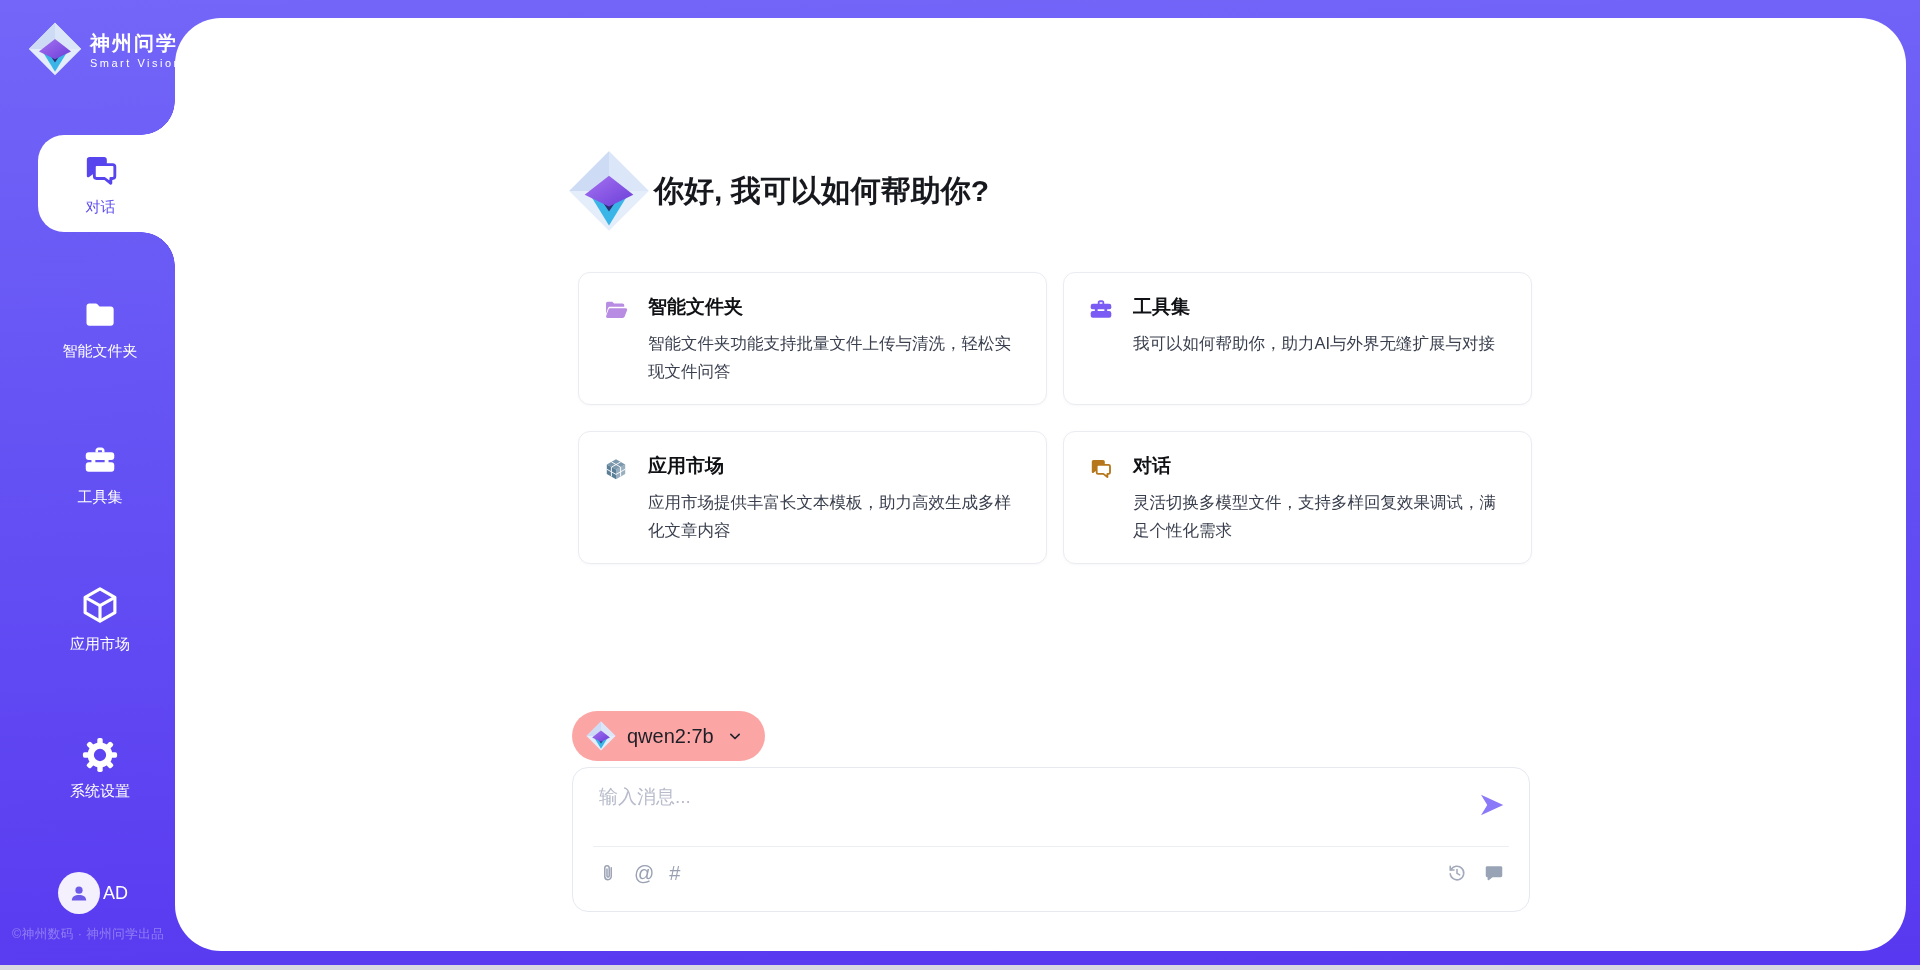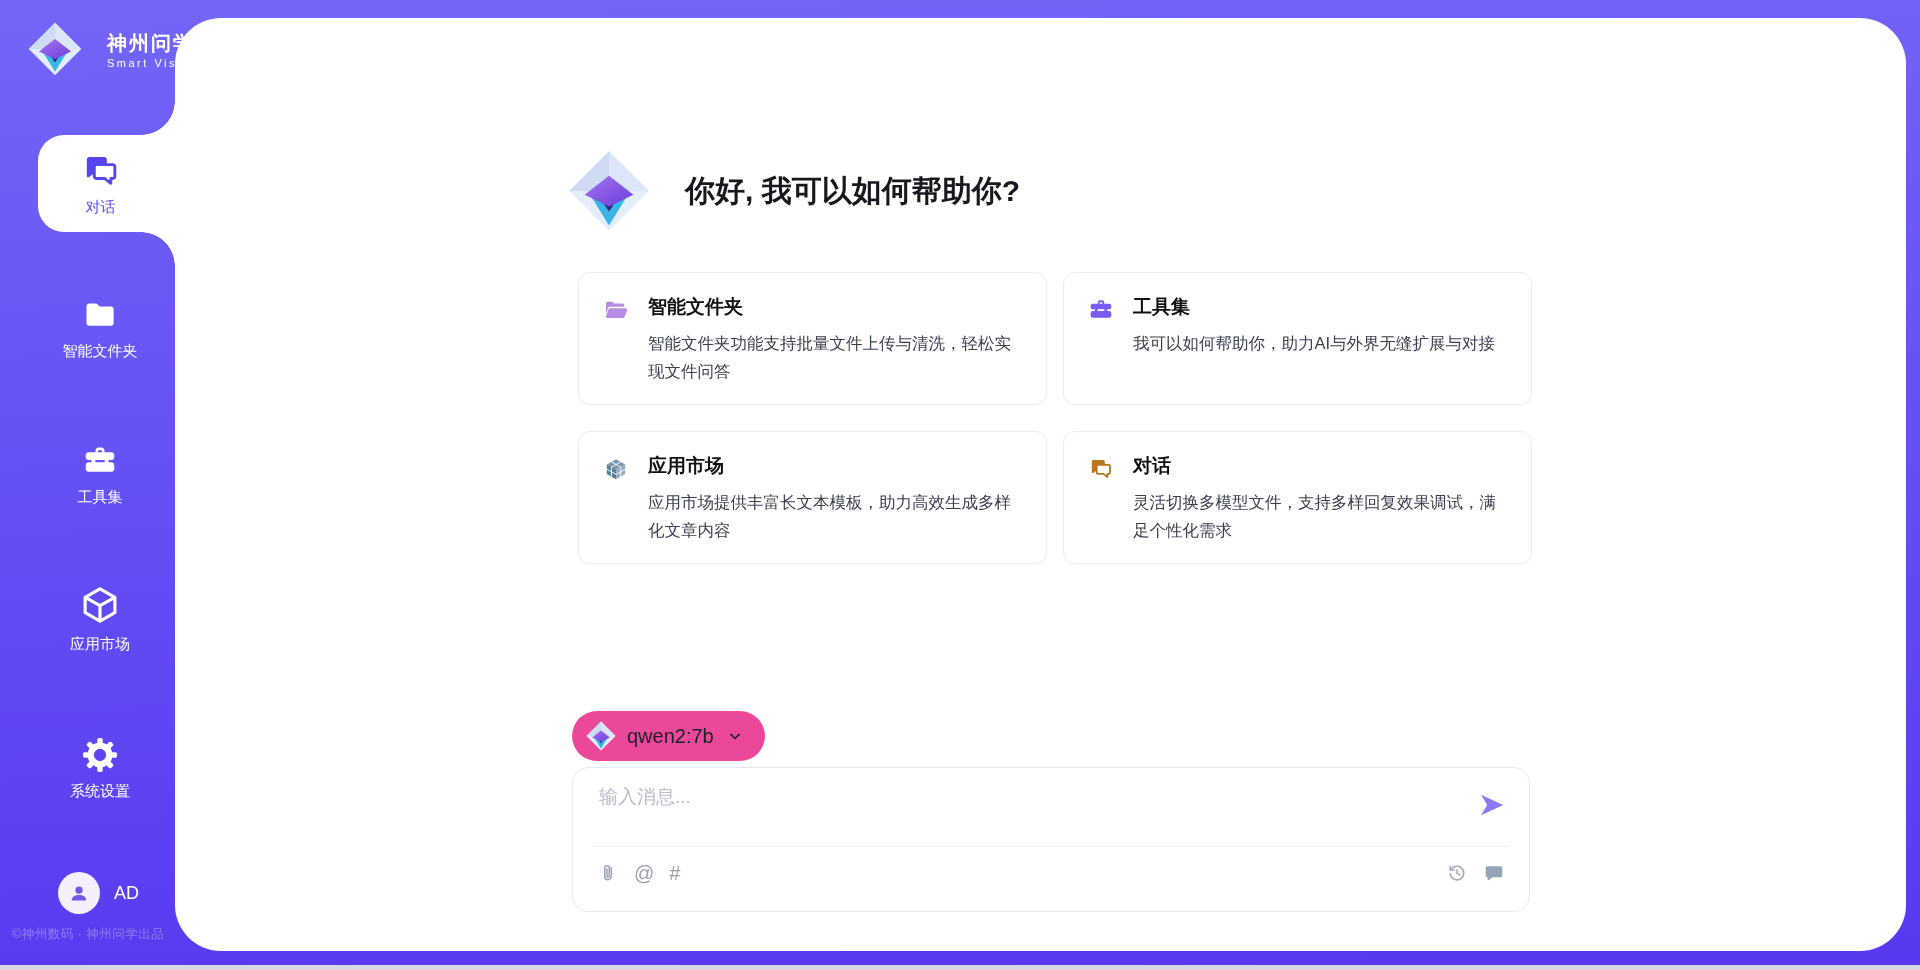--- a/index.html
+++ b/index.html
@@ -11,21 +11,21 @@
   }
   .icon { display:block; }
 
   
   .panel { position:absolute; left:175px; top:18px; width:1731px; height:933px;
            background:#fff; border-radius:46px; z-index:1; }
   .bottom-strip { position:absolute; left:0; right:0; bottom:0; height:5px;
                   background:#d7d8e1; z-index:6; }
 
   
-  .brand { position:absolute; left:28px; top:22px; display:flex; align-items:center; gap:25px; z-index:2; }
+  .brand { position:absolute; left:28px; top:22px; display:flex; align-items:center; gap:8px; z-index:2; }
   .brand .gem { width:54px; height:54px; }
   .brand-name { font-size:20px; font-weight:700; color:#fff; letter-spacing:2px; }
   .brand-sub  { font-size:11px; color:#fff; letter-spacing:2.5px; }
 
   .tab-active { position:absolute; left:38px; top:135px; width:137px; height:97px;
                 background:#fff; border-radius:26px 0 0 26px; z-index:2;
                 display:flex; flex-direction:column; align-items:center; justify-content:center;
                 gap:7px; padding-right:12px; cursor:pointer; }
   .tab-active .icon { width:40px; height:40px; color:#5746ee; }
   .tab-active .label { font-size:15px; color:#5b4af0; font-weight:500; }
@@ -36,45 +36,45 @@
   .side-item { position:absolute; left:25px; width:150px; display:flex; flex-direction:column;
                align-items:center; gap:9px; color:#fff; z-index:2; cursor:pointer; }
   .side-item .icon { width:36px; height:36px; }
   .side-item .icon.big { width:42px; height:42px; }
   .side-item .label { font-size:15px; }
   #si-folder   { top:297px; }
   #si-tools    { top:443px; }
   #si-market   { top:584px; }
   #si-settings { top:737px; }
 
-  .user { position:absolute; left:58px; top:872px; display:flex; align-items:center; gap:14px; z-index:2; cursor:pointer; }
+  .user { position:absolute; left:58px; top:872px; display:flex; align-items:center; gap:3px; z-index:2; cursor:pointer; }
   .user .avatar { width:42px; height:42px; border-radius:50%; background:#f4f0fd;
                   display:flex; align-items:center; justify-content:center; }
   .user .avatar .icon { width:24px; height:24px; color:#6d5ae8; }
   .user .name { font-size:18px; color:#fff; }
 
   .side-footer { position:absolute; left:12px; top:926px; font-size:12.5px;
                  color:rgba(255,255,255,.32); letter-spacing:.5px; z-index:2; }
 
   
-  .greeting { position:absolute; left:568px; top:150px; display:flex; align-items:center; gap:35px; z-index:3; }
+  .greeting { position:absolute; left:568px; top:150px; display:flex; align-items:center; gap:4px; z-index:3; }
   .greeting .gem { width:82px; height:82px; }
   .greeting-text { font-size:30px; font-weight:700; color:#17181d; }
 
   .cards { position:absolute; left:578px; top:272px; width:954px; z-index:3;
            display:grid; grid-template-columns:1fr 1fr; column-gap:16px; row-gap:26px; }
   .card { background:#fff; border:1px solid #ebecf2; border-radius:12px;
           padding:21px 24px 19px; display:flex; gap:19px; cursor:pointer;
           box-shadow:0 1px 3px rgba(20,22,40,.03); }
   .card .icon { width:26px; height:26px; flex:none; margin-top:3px; }
   .card-title { font-size:19px; font-weight:700; color:#101114; margin-bottom:9px; }
   .card-desc  { font-size:16.5px; color:#3a3f4e; line-height:28px; }
 
   .model-pill { position:absolute; left:572px; top:711px; height:50px; border-radius:25px;
-                background:#ec4899; display:inline-flex; align-items:center; gap:11px;
+                background:#fca5a5; display:inline-flex; align-items:center; gap:11px;
                 padding:0 20px 0 14px; z-index:3; cursor:pointer; }
   .model-pill .gem { width:30px; height:30px; }
   .model-name { font-size:20px; color:#1e1f26; }
   .model-pill .chev { width:20px; height:20px; color:#23242b; }
 
   .composer { position:absolute; left:572px; top:767px; width:958px; height:145px;
               border:1.6px solid #e7e9f1; border-radius:16px; background:#fff; z-index:3; }
   .composer textarea { position:absolute; left:26px; top:16px; width:860px; height:54px;
               border:none; outline:none; resize:none; background:transparent;
               font-size:19px; font-family:inherit; color:#22242c; }

